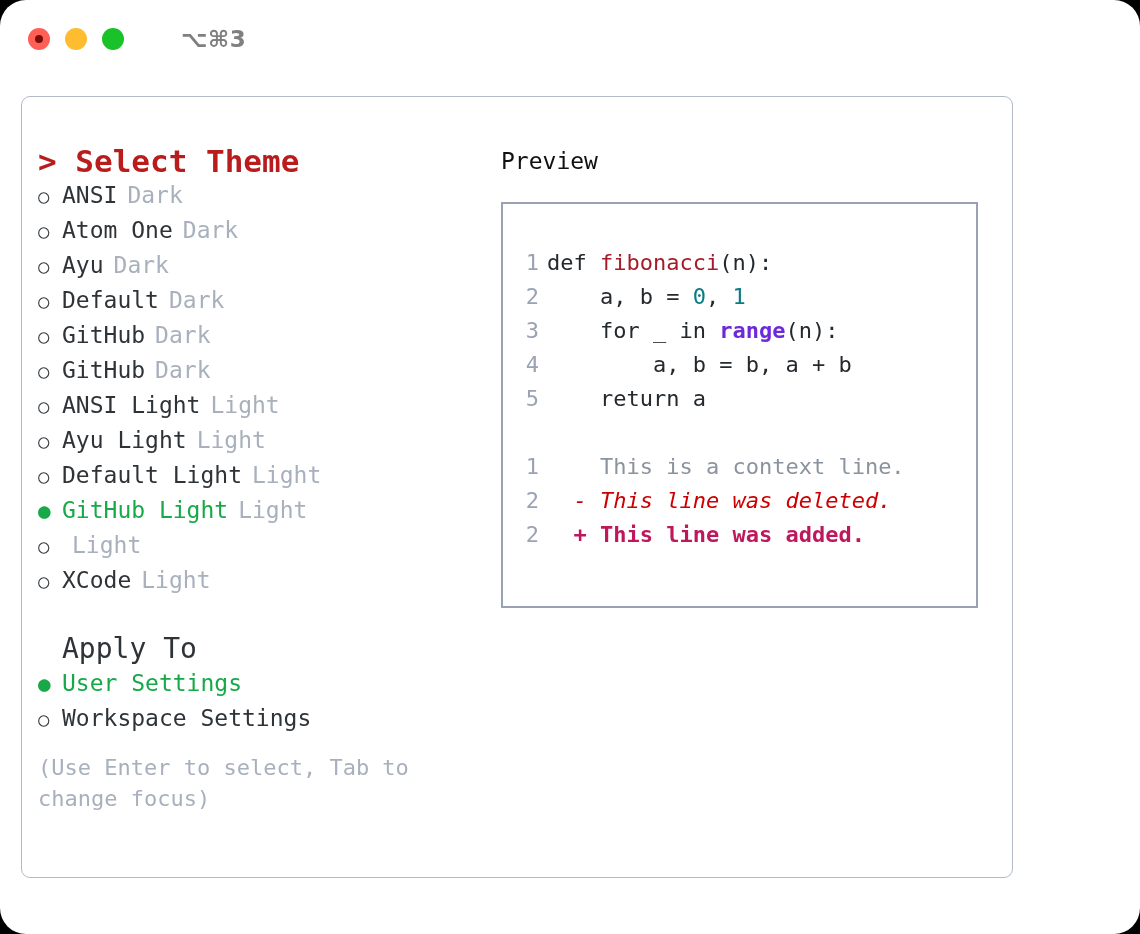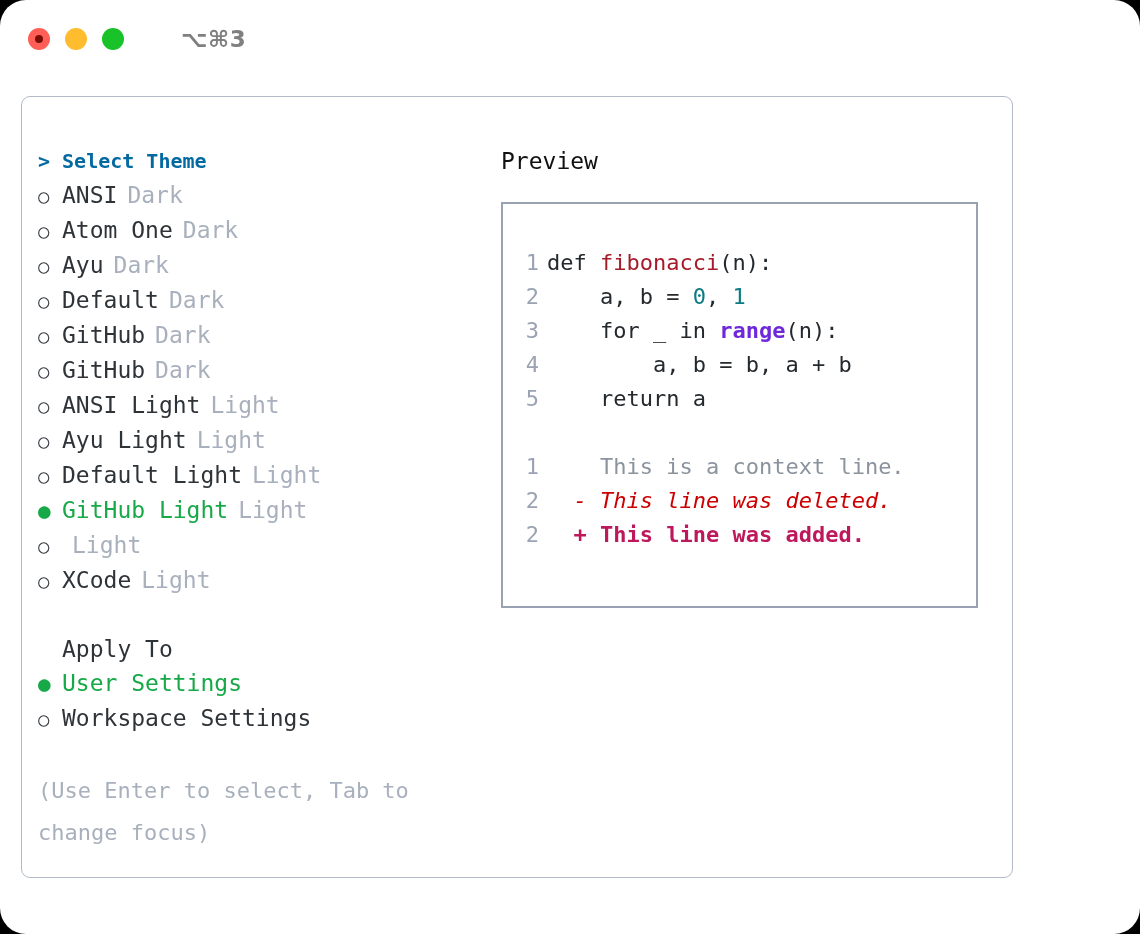--- a/index.html
+++ b/index.html
@@ -88,23 +88,23 @@
   }
 
   
   .left-col {
     width: 470px;
     padding: 47px 0 0 16px;
     box-sizing: border-box;
   }
 
   .list-head {
-    font-size: 20px;
+    font-size: 31px;
     font-weight: bold;
-    color: #0369a1;
+    color: #b91c1c;
     line-height: 34px;
     white-space: pre;
   }
 
   .opt-row {
     display: flex;
     align-items: baseline;
     font-size: 23px;
     line-height: 34px;
     white-space: pre;
@@ -121,31 +121,31 @@
   }
   .opt-label { color: #2e3338; }
   .opt-row.selected .opt-label { color: #17a948; }
   .opt-variant {
     color: #a8b0bd;
     margin-left: 10px;
   }
   .section-gap { height: 34px; }
 
   .apply-head {
-    font-size: 23px;
+    font-size: 28px;
     color: #2e3338;
     line-height: 34px;
     padding-left: 24px;
     white-space: pre;
   }
 
   .hint {
-    margin-top: 34px;
+    margin-top: 16px;
     font-size: 22px;
-    line-height: 42px;
+    line-height: 31px;
     color: #a8b0bd;
     width: 400px;
     white-space: normal;
   }
 
   
   .right-col {
     flex: 1;
     padding: 47px 0 0 9px;
     box-sizing: border-box;

